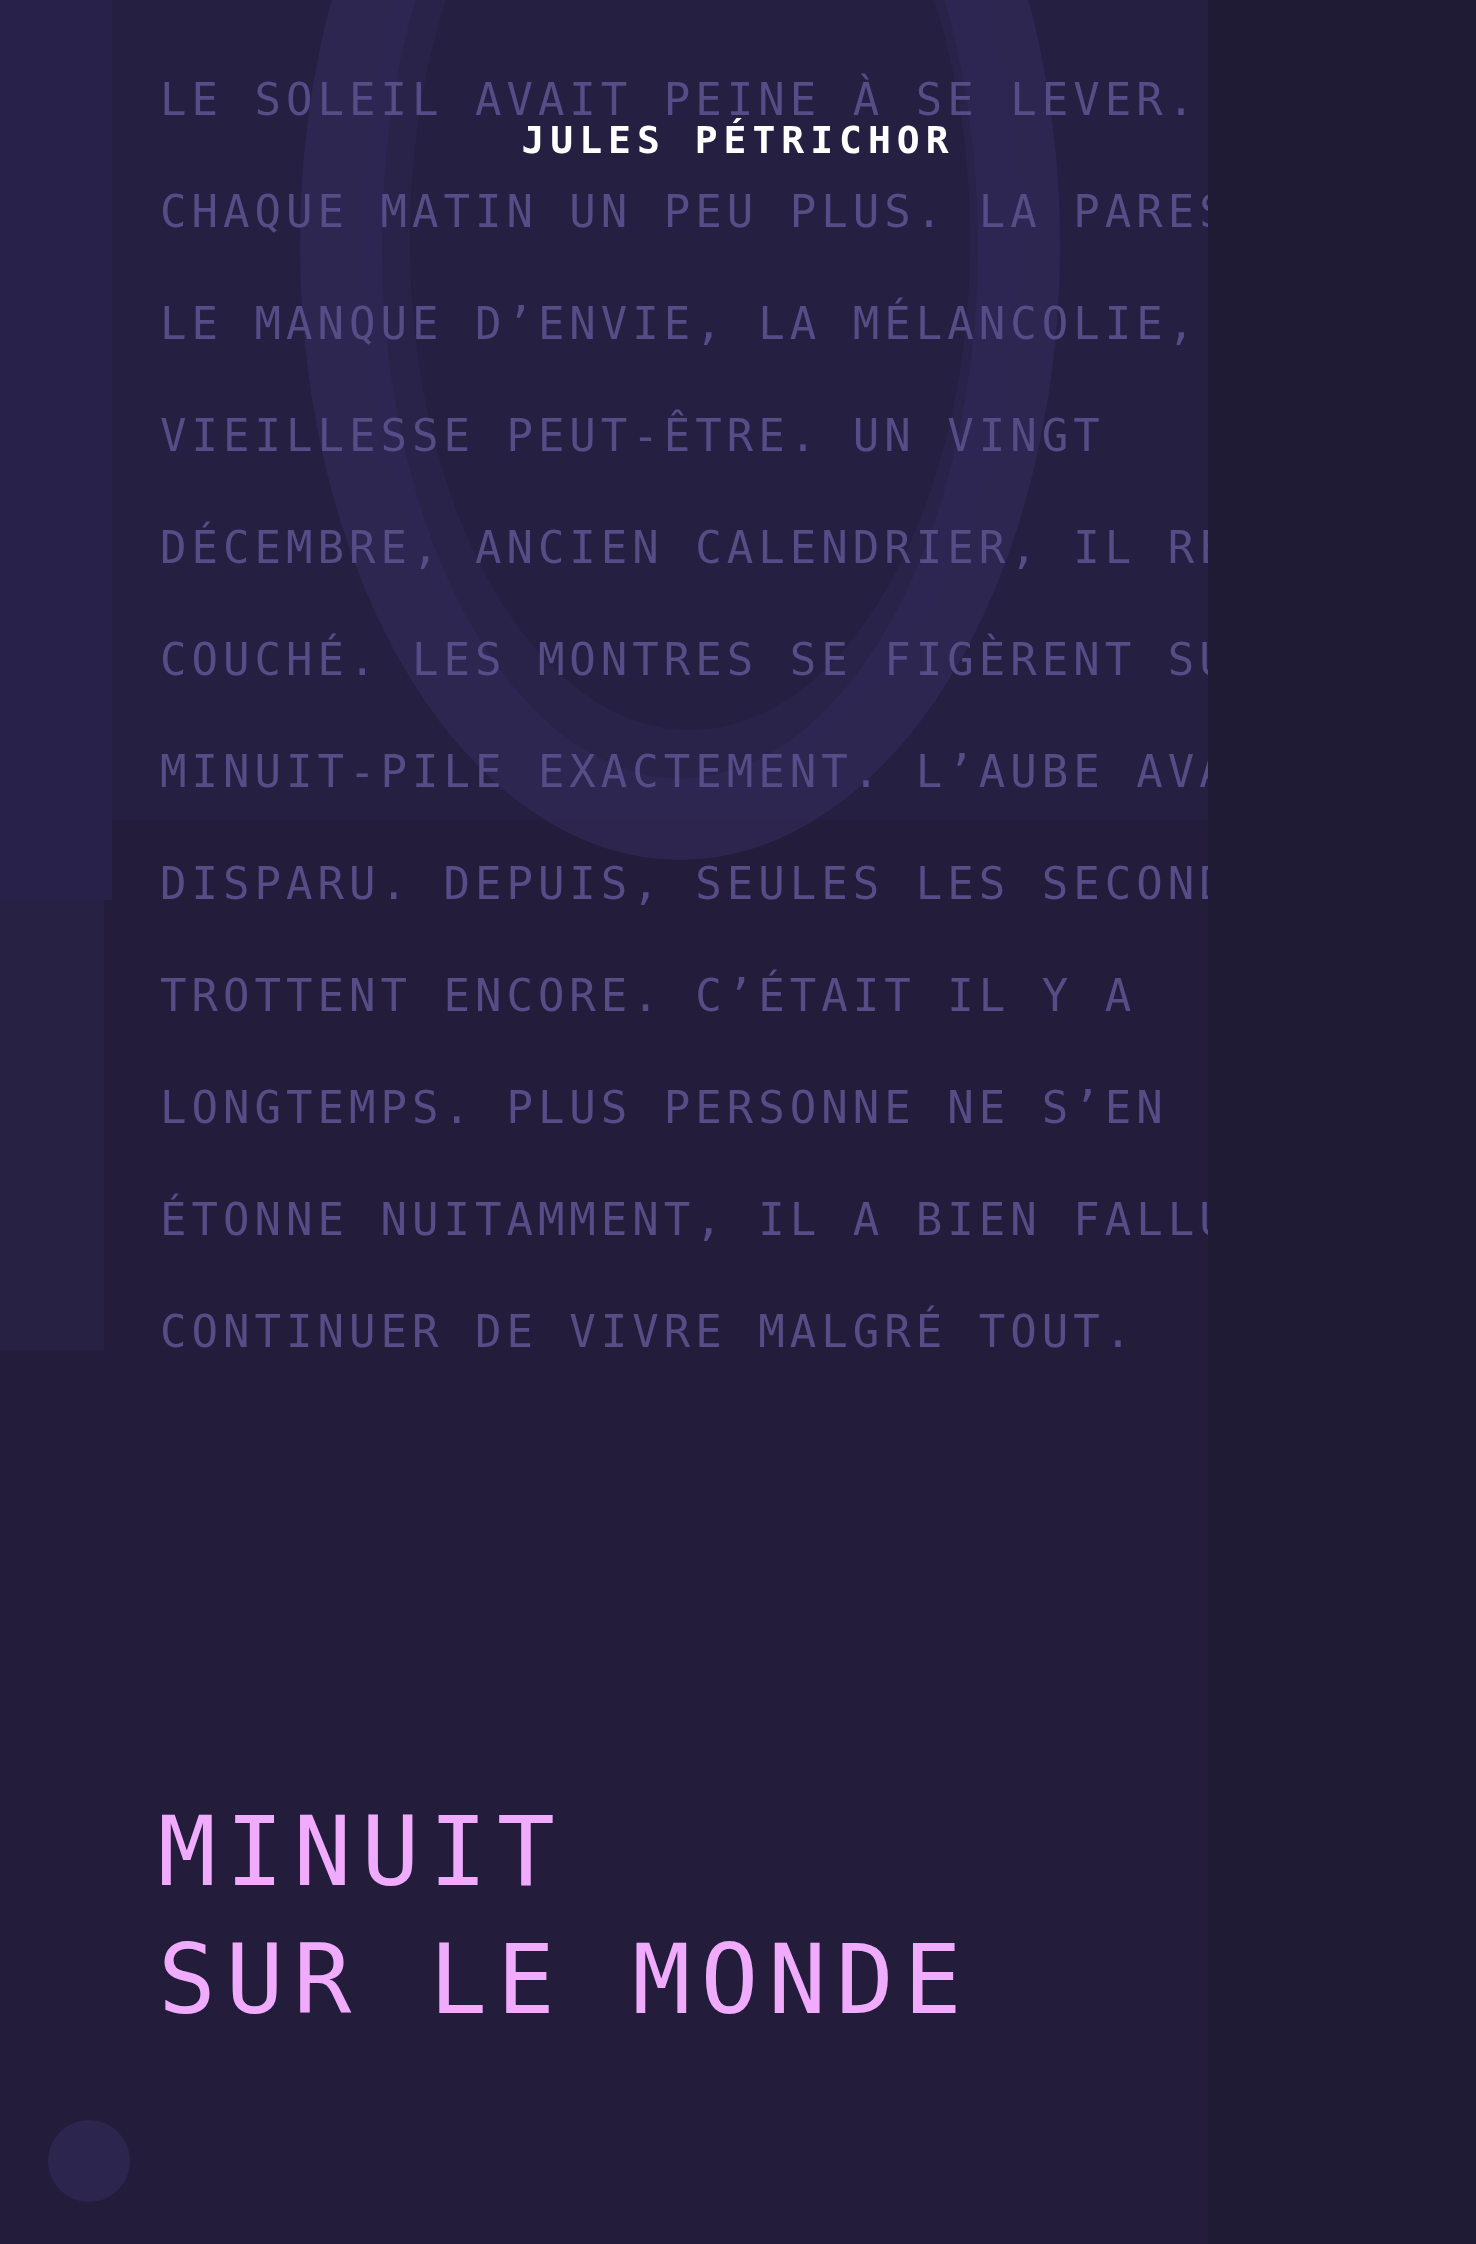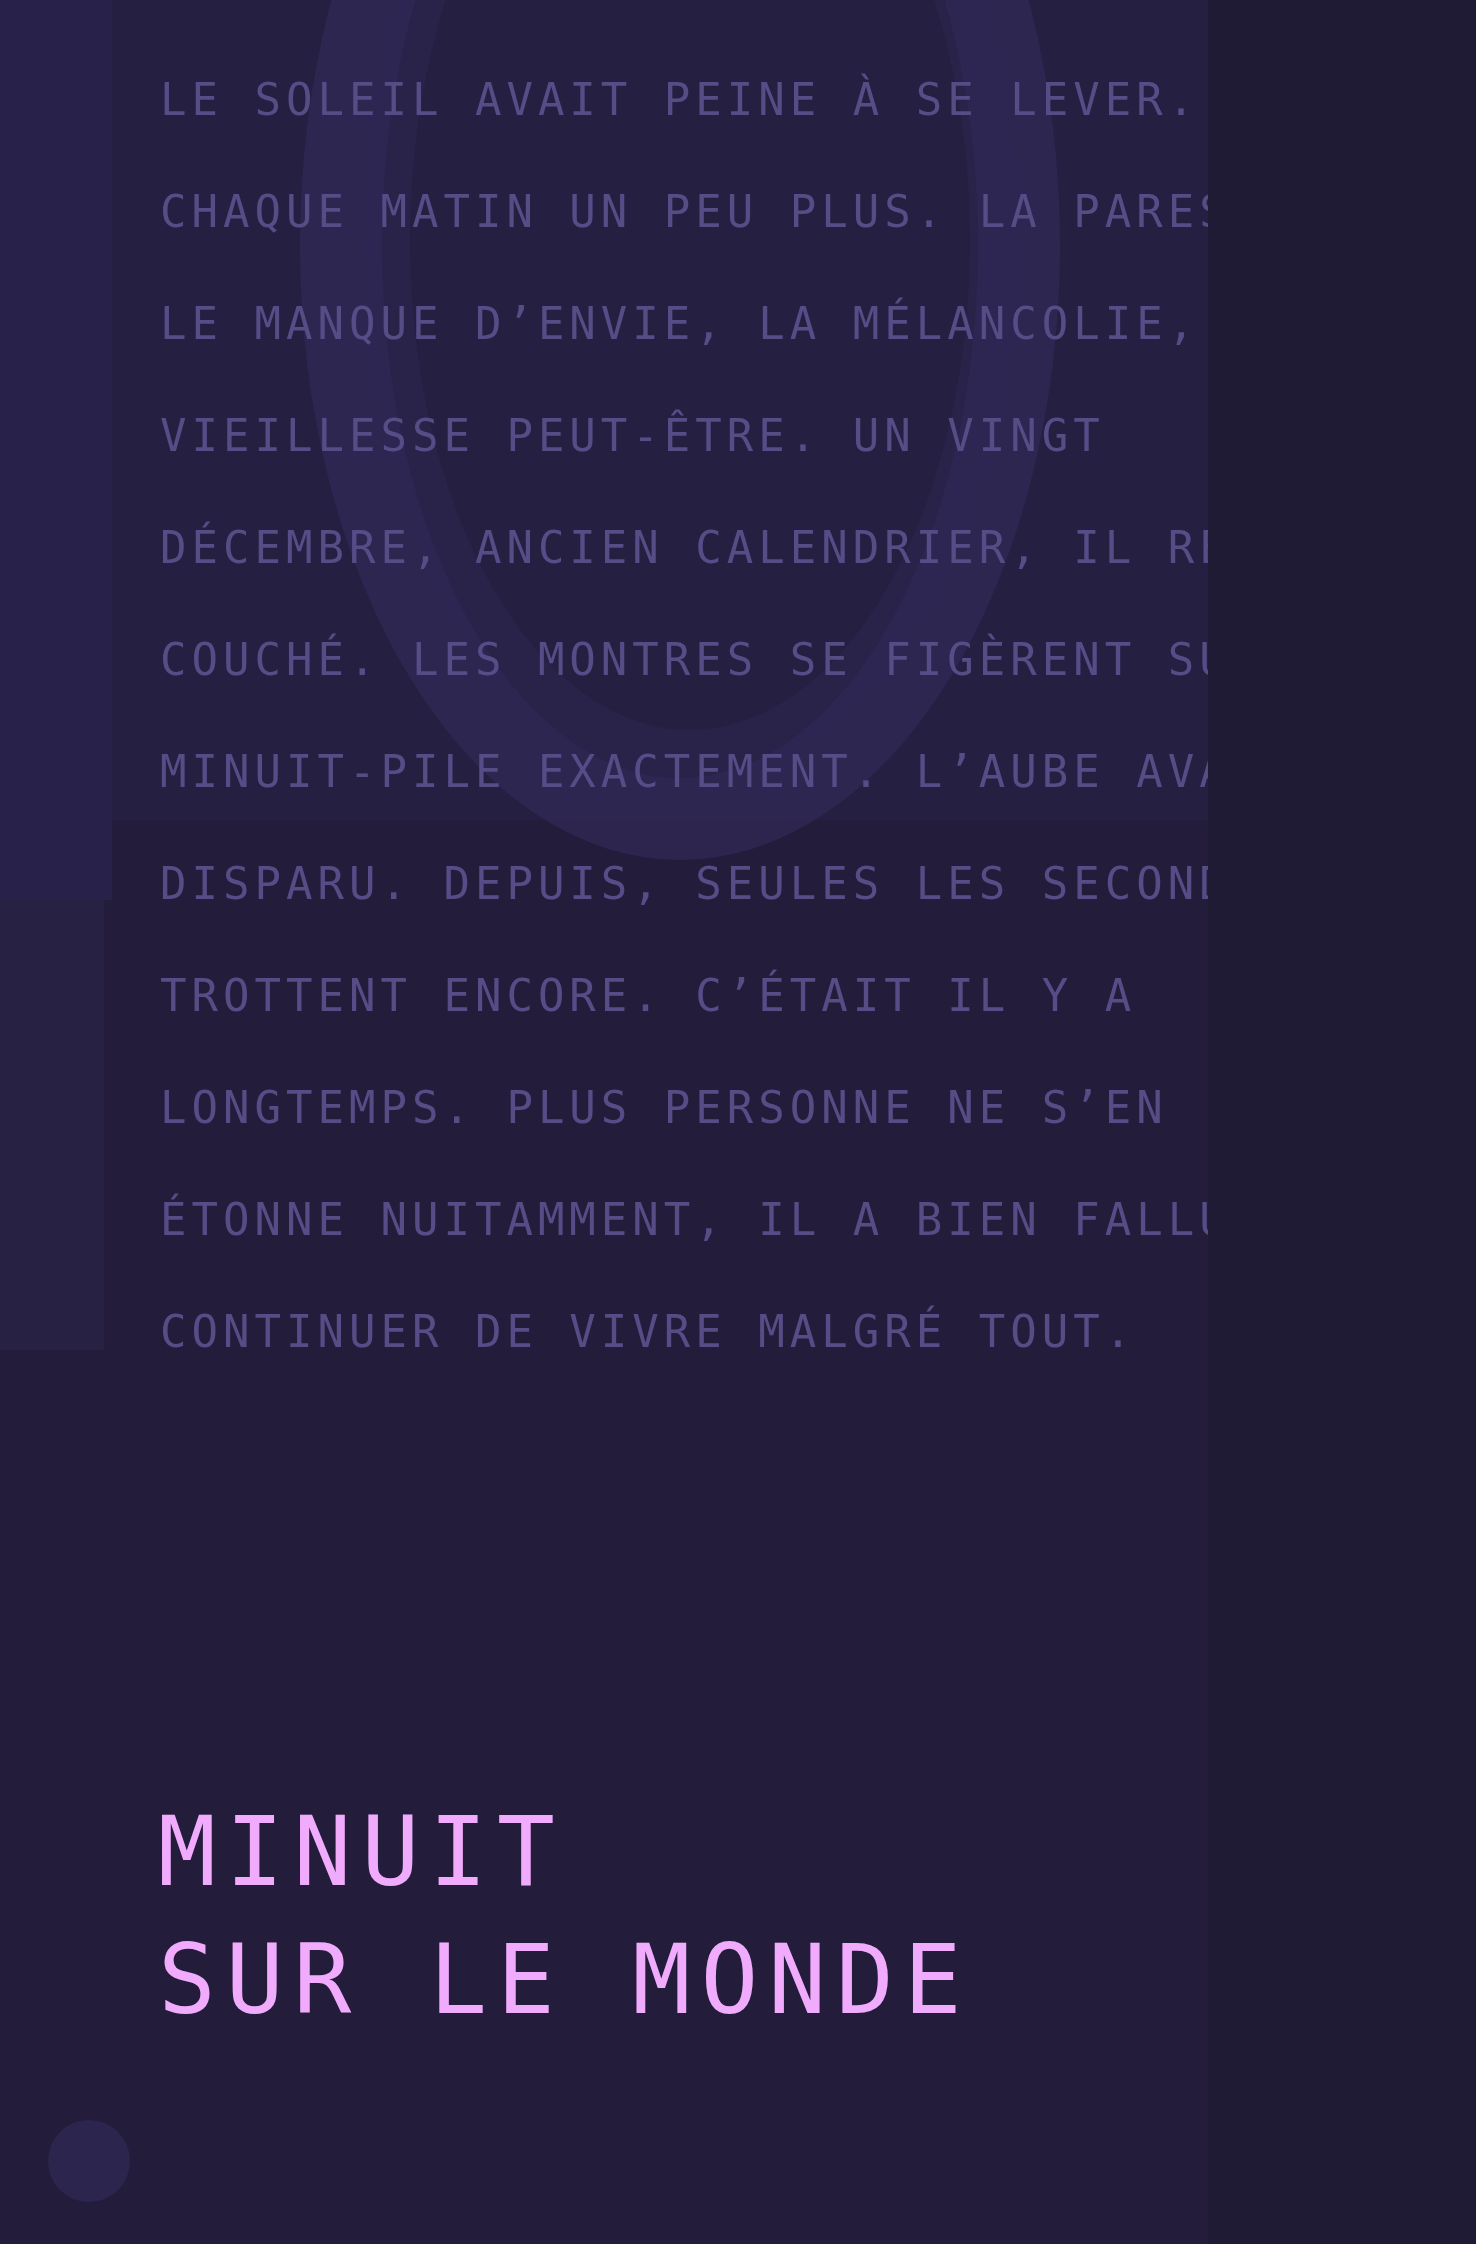--- a/index.html
+++ b/index.html
@@ -150,20 +150,21 @@
   <div class="deco-top-block"></div>
   <div class="deco-bottom-wash"></div>
   <div class="deco-arc"></div>
   <div class="deco-arc2"></div>
   <div class="deco-dot"></div>
 
   <div class="content">
 
     <div class="blurb">LE SOLEIL AVAIT PEINE À SE LEVER. CHAQUE MATIN UN PEU PLUS. LA PARESSE, LE MANQUE D’ENVIE, LA MÉLANCOLIE, LA VIEILLESSE PEUT-ÊTRE. UN VINGT DÉCEMBRE, ANCIEN CALENDRIER, IL RESTA COUCHÉ. LES MONTRES SE FIGÈRENT SUR MINUIT-PILE EXACTEMENT. L’AUBE AVAIT DISPARU. DEPUIS, SEULES LES SECONDES TROTTENT ENCORE. C’ÉTAIT IL Y A LONGTEMPS. PLUS PERSONNE NE S’EN ÉTONNE NUITAMMENT, IL A BIEN FALLU CONTINUER DE VIVRE MALGRÉ TOUT.</div>
 
+    <div class="author">JULES PÉTRICHOR</div>
 
     <div class="title-block">
       <div class="title-line">MINUIT</div>
       <div class="title-line">SUR LE MONDE</div>
     </div>
 
   </div>
 </div>
 
 </body></html>

